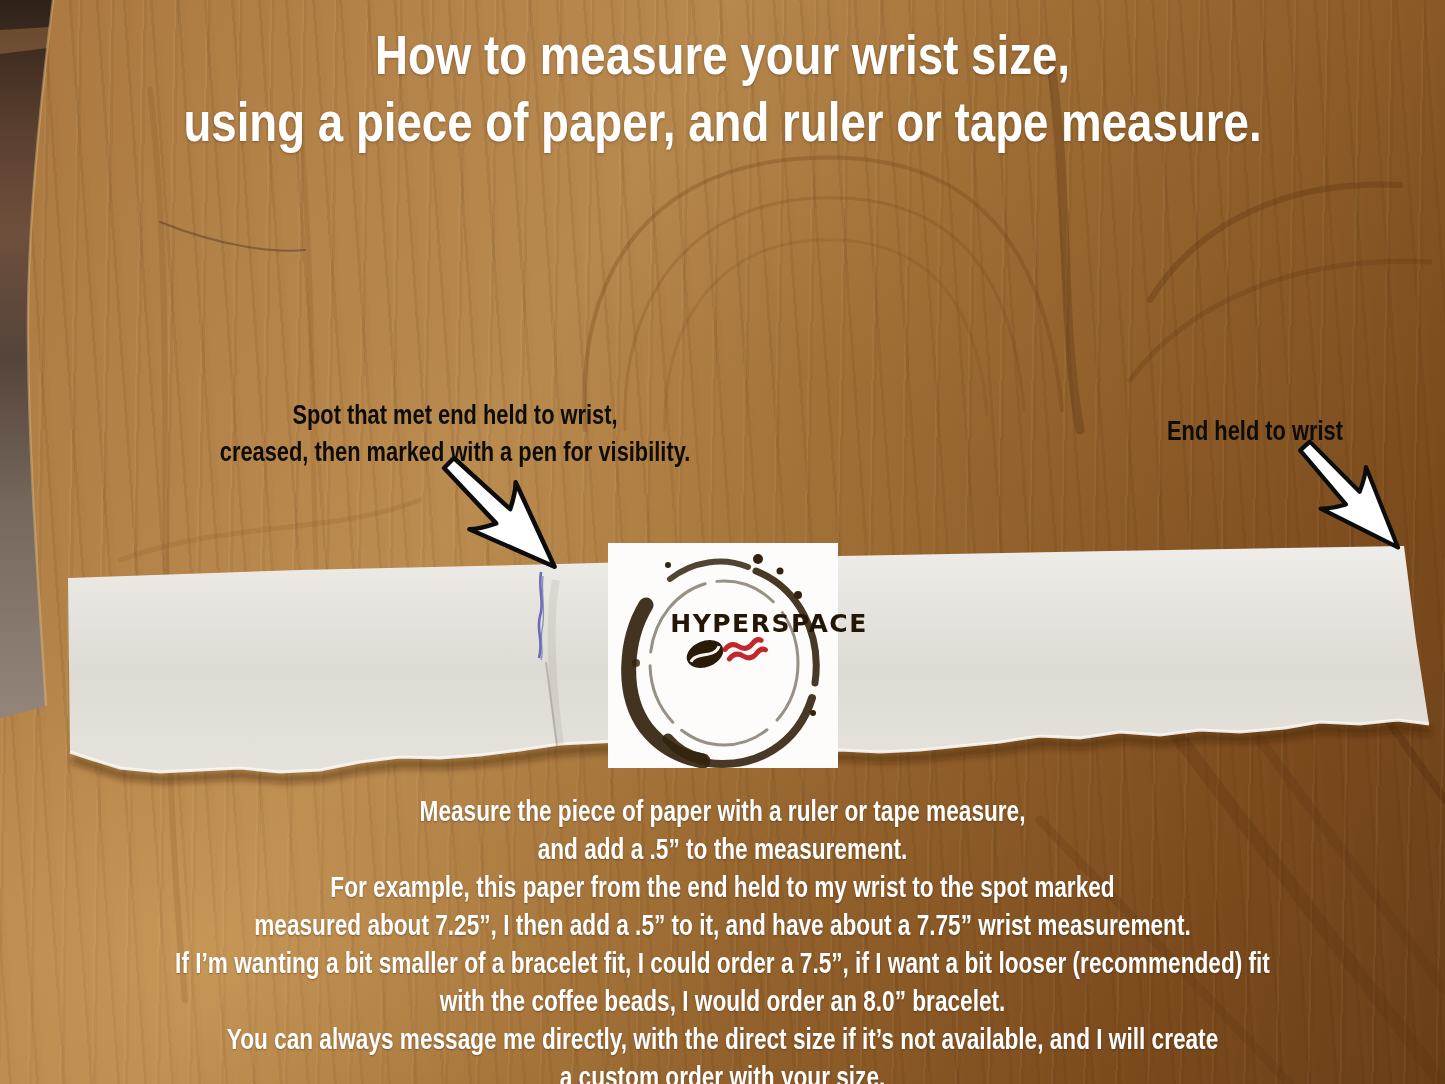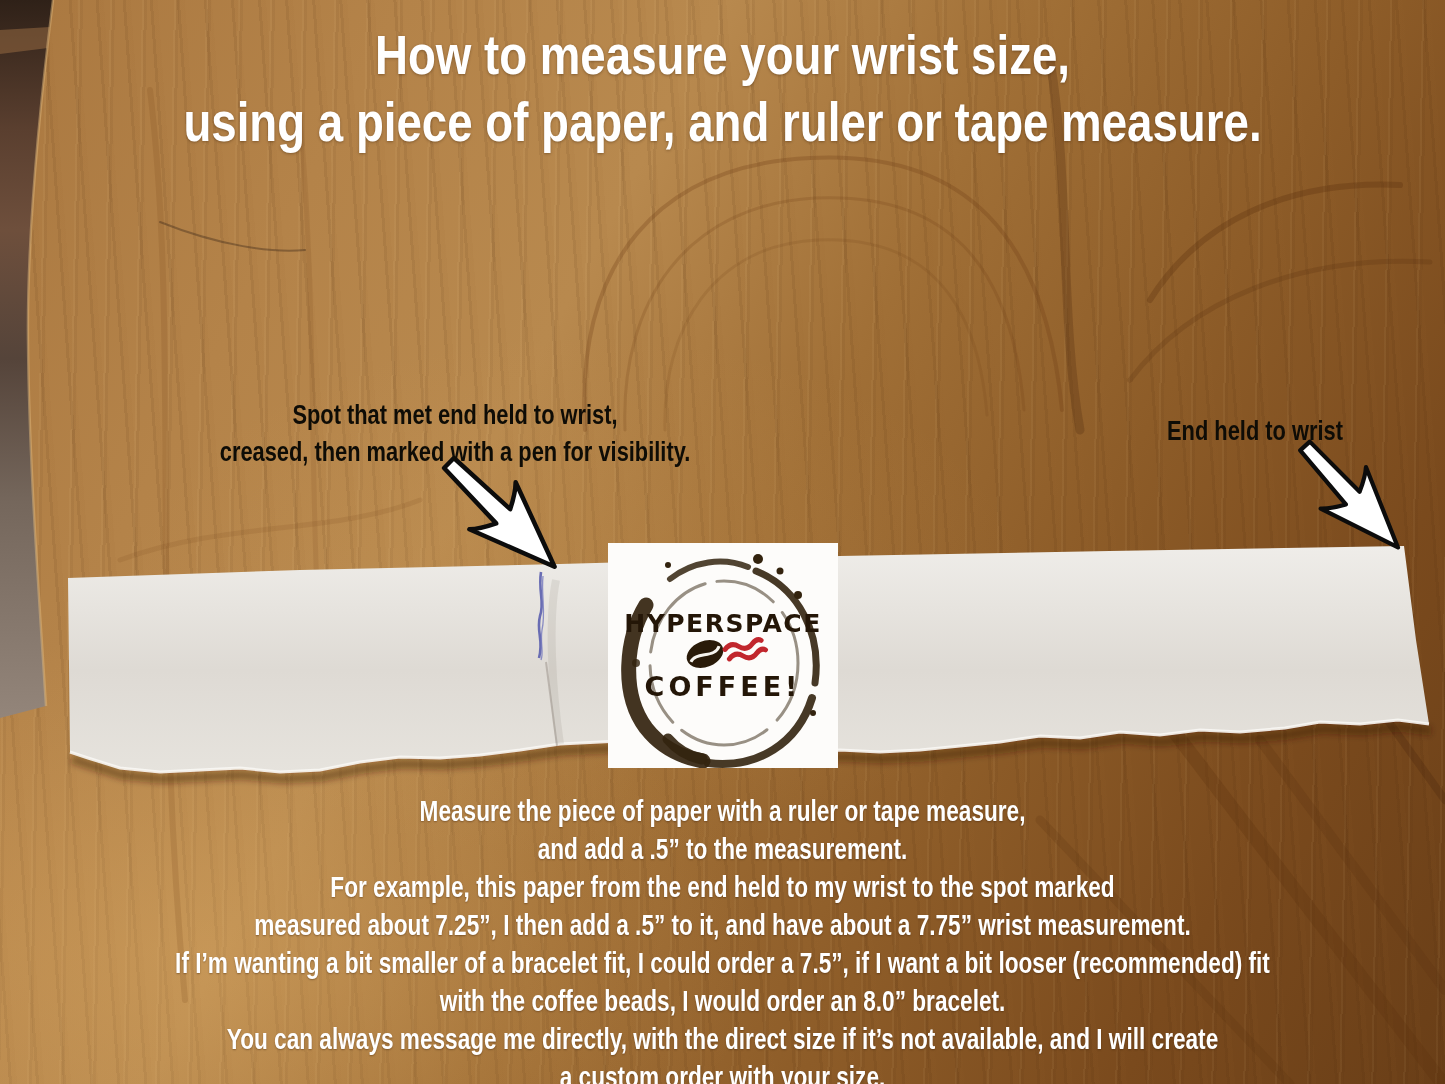--- a/index.html
+++ b/index.html
@@ -38,21 +38,21 @@
     text-shadow:0 1px 2px rgba(55,28,6,.40);
   }
   .instructions div{white-space:nowrap;}
   
   .logo{
     position:absolute;left:608px;top:543px;width:230px;height:225px;
     background:#fdfcfa;
   }
   .logo .brand{
     position:absolute;left:0;width:100%;text-align:center;
-    font-family:"DejaVu Sans",sans-serif;font-weight:bold;color:#241607;
+    font-family:"DejaVu Sans",sans-serif;font-weight:bold;color:#241607;padding-left:46px;
   }
   .brand-top{top:66px;font-size:25px;letter-spacing:1.5px;}
   .brand-bottom{top:128px;font-size:27px;letter-spacing:4px;}
 </style>
 </head>
 <body>
 
 <div class="stage">
 
   <div class="wood"></div>
@@ -146,21 +146,20 @@
       <g transform="translate(97,111) rotate(-22)">
         <ellipse rx="19" ry="13" fill="#2a1b09"></ellipse>
         <path d="M-16,2 C-8,-6 8,8 16,-2" stroke="#f7f4ee" stroke-width="3" fill="none"></path>
       </g>
       <g stroke="#c1272d" stroke-width="5" fill="none" stroke-linecap="round" transform="rotate(-8 135 112)">
         <path d="M118,104 q7,-7 14,-1 q7,6 14,-1 q5,-5 9,-2"></path>
         <path d="M121,114 q7,-7 14,-1 q7,6 14,-1 q5,-5 9,-2"></path>
       </g>
     </svg>
     <div class="brand brand-top">HYPERSPACE</div>
-    <div class="brand brand-bottom">COFFEE!</div>
   </div>
 
   <svg class="layer" width="1445" height="1084" viewBox="0 0 1445 1084">
     <g fill="#ffffff" stroke="#0c0c0c" stroke-width="4.5" stroke-linejoin="round">
       <path transform="translate(449,463) rotate(44.5)" d="M0,-7 L76,-10 C72,-18 68,-26 61,-33 L148,0 L61,33 C68,26 72,18 76,10 L0,7 Z"></path>
       <path transform="translate(1305,446) rotate(47.5) scale(0.93)" d="M0,-7 L76,-10 C72,-18 68,-26 61,-33 L148,0 L61,33 C68,26 72,18 76,10 L0,7 Z"></path>
     </g>
   </svg>
 
   <div class="title">

